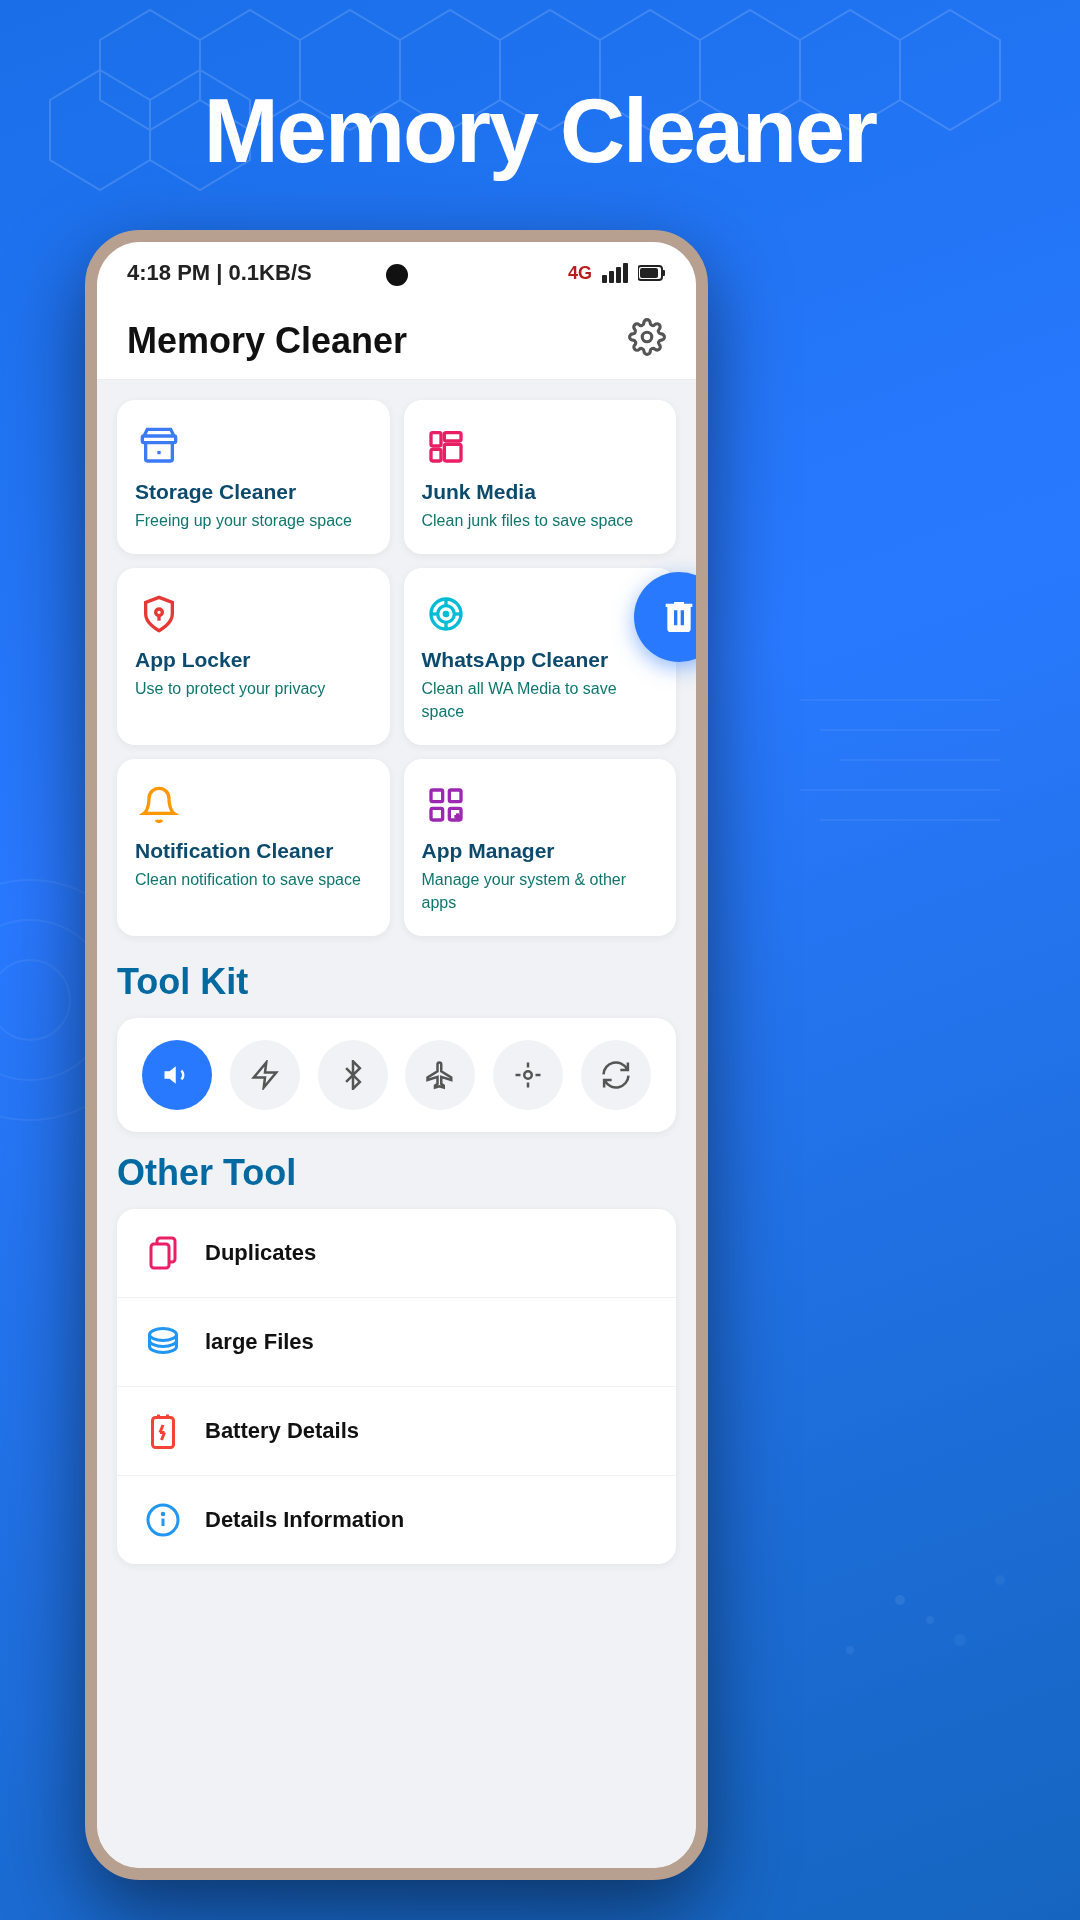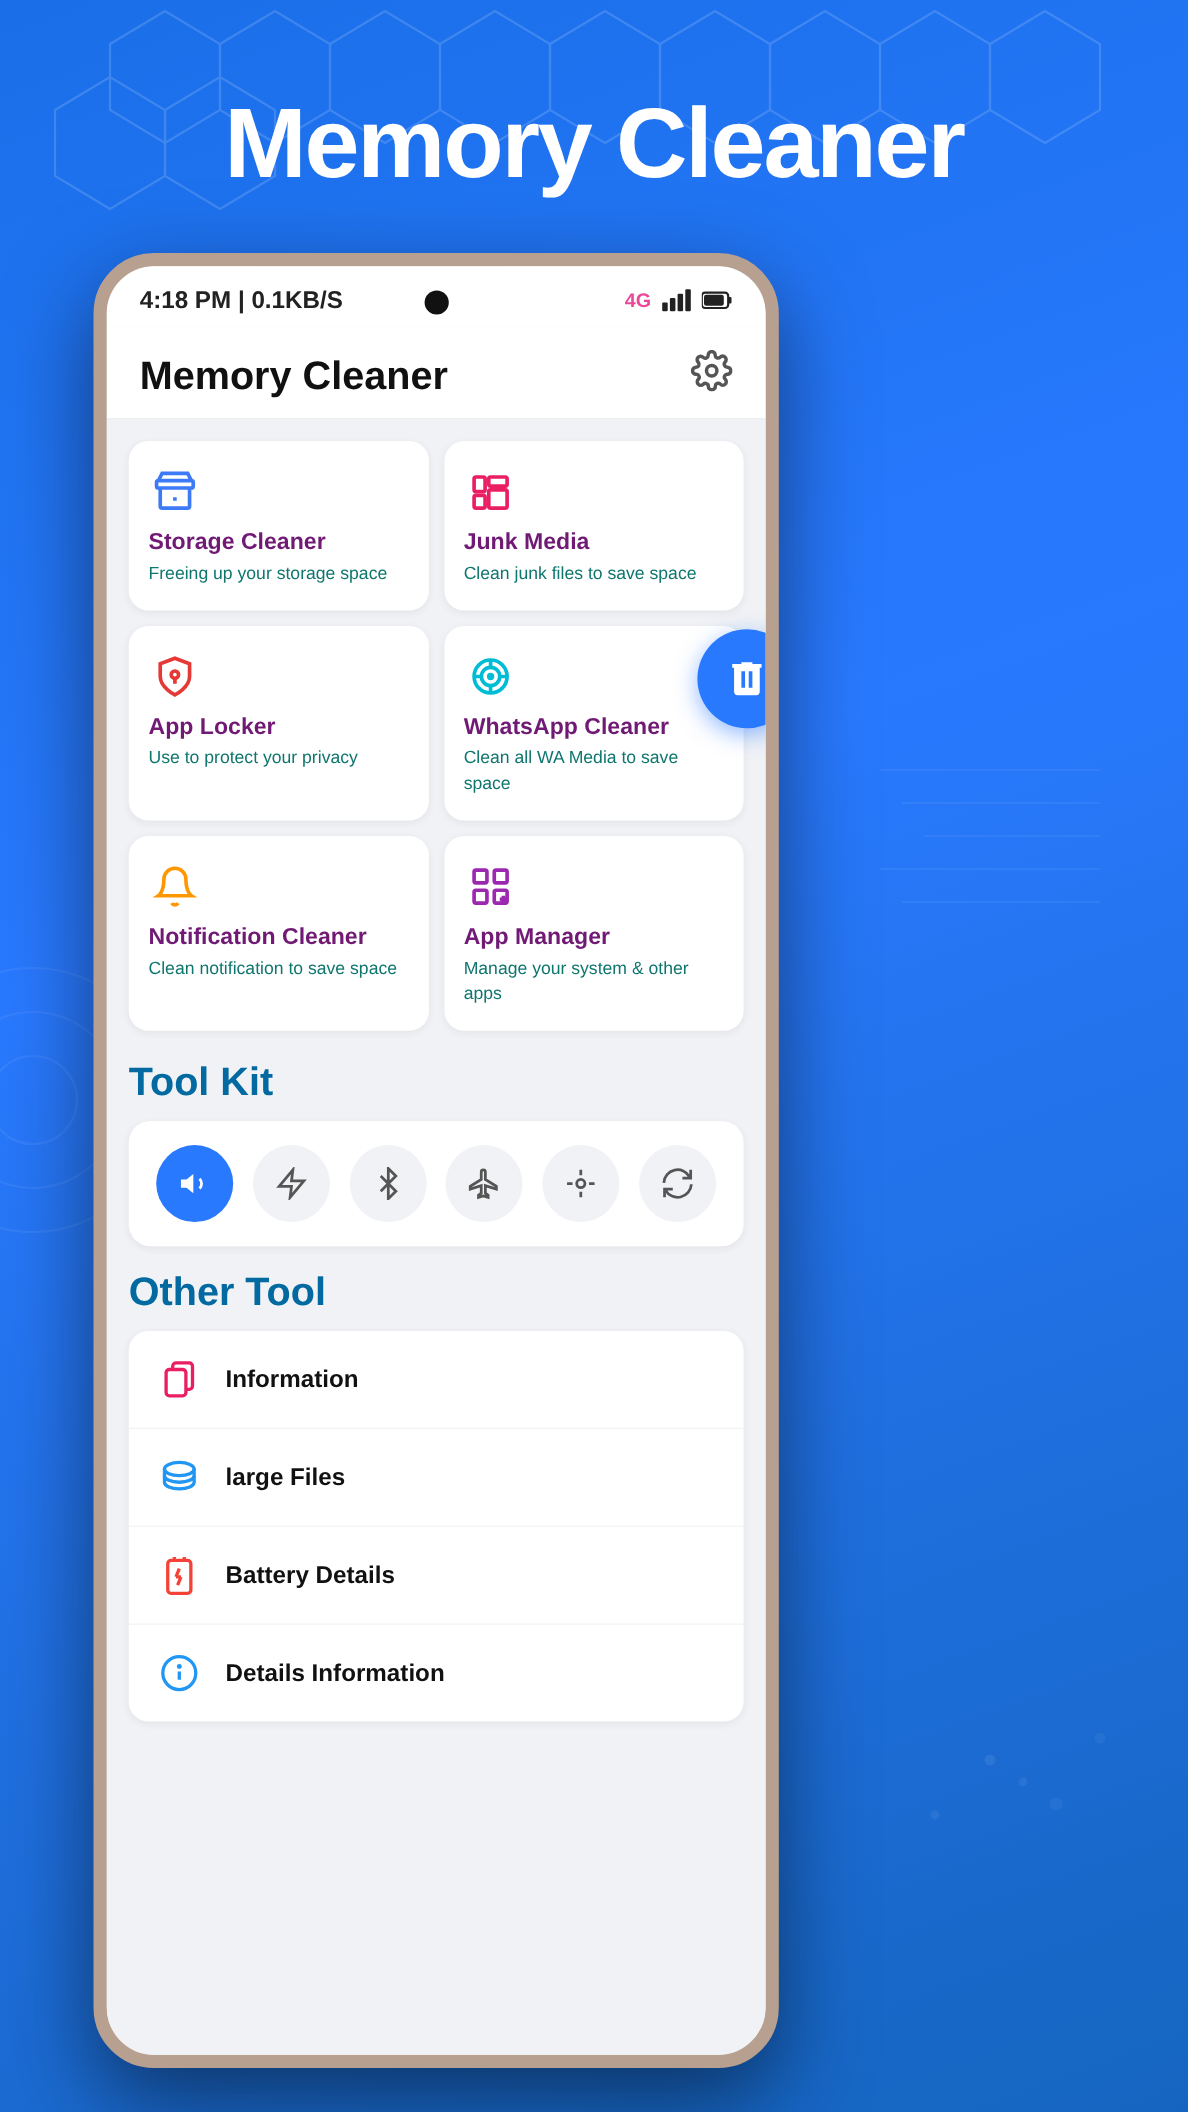--- a/index.html
+++ b/index.html
@@ -131,21 +131,21 @@
       margin-bottom: 10px;
       display: flex;
       align-items: center;
       justify-content: center;
       font-size: 32px;
     }
 
     .feature-name {
       font-size: 21px;
       font-weight: 700;
-      color: #701a75;
+      color: #0c4a6e;
       margin-bottom: 6px;
     }
 
     .feature-desc {
       font-size: 16px;
       color: #0f766e;
       line-height: 1.4;
     }
 
     
@@ -305,21 +305,21 @@
       <path d="M9 3v1H4v2h1v13a2 2 0 002 2h10a2 2 0 002-2V6h1V4h-5V3H9zm0 5h2v9H9V8zm4 0h2v9h-2V8z"></path>
     </svg>
   </div>
 
   <div class="phone-screen">
 
     <div class="status-bar">
       <span class="status-time">4:18 PM | 0.1KB/S</span>
       <div class="camera-dot"></div>
       <div class="status-icons">
-        <span style="font-size:18px;font-weight:700;color:#ec4899;">4G</span>
+        <span style="font-size:18px;font-weight:700;color:#b91c1c;">4G</span>
         <div class="signal-bars">
           <div class="signal-bar" style="height:8px;"></div>
           <div class="signal-bar" style="height:12px;"></div>
           <div class="signal-bar" style="height:16px;"></div>
           <div class="signal-bar" style="height:20px;"></div>
         </div>
         <svg width="28" height="18" viewBox="0 0 28 18">
           <rect x="0" y="2" width="24" height="14" rx="3" fill="none" stroke="#222" stroke-width="2"></rect>
           <rect x="24" y="6" width="3" height="6" rx="1" fill="#222"></rect>
           <rect x="2" y="4" width="18" height="10" rx="2" fill="#222"></rect>
@@ -473,21 +473,21 @@
 
       <div class="other-tool-list">
 
         <div class="tool-list-item">
           <div class="tool-item-icon icon-duplicates">
             <svg width="36" height="36" viewBox="0 0 24 24" fill="none" stroke="#e91e63" stroke-width="2">
               <rect x="8" y="2" width="12" height="16" rx="2"></rect>
               <rect x="4" y="6" width="12" height="16" rx="2" fill="white" stroke="#e91e63"></rect>
             </svg>
           </div>
-          <span class="tool-item-name">Information</span>
+          <span class="tool-item-name">Duplicates</span>
         </div>
 
         <div class="tool-list-item">
           <div class="tool-item-icon icon-largefiles">
             <svg width="36" height="36" viewBox="0 0 24 24" fill="none" stroke="#2196f3" stroke-width="2">
               <ellipse cx="12" cy="7" rx="9" ry="4"></ellipse>
               <path d="M3 7v4c0 2.21 4.03 4 9 4s9-1.79 9-4V7"></path>
               <path d="M3 11v4c0 2.21 4.03 4 9 4s9-1.79 9-4v-4"></path>
             </svg>
           </div>

